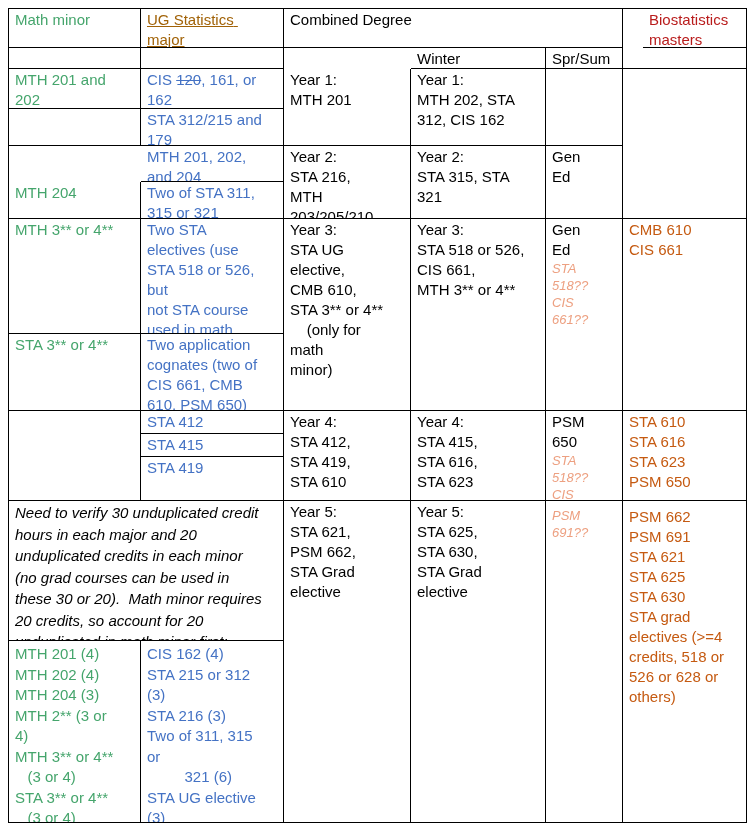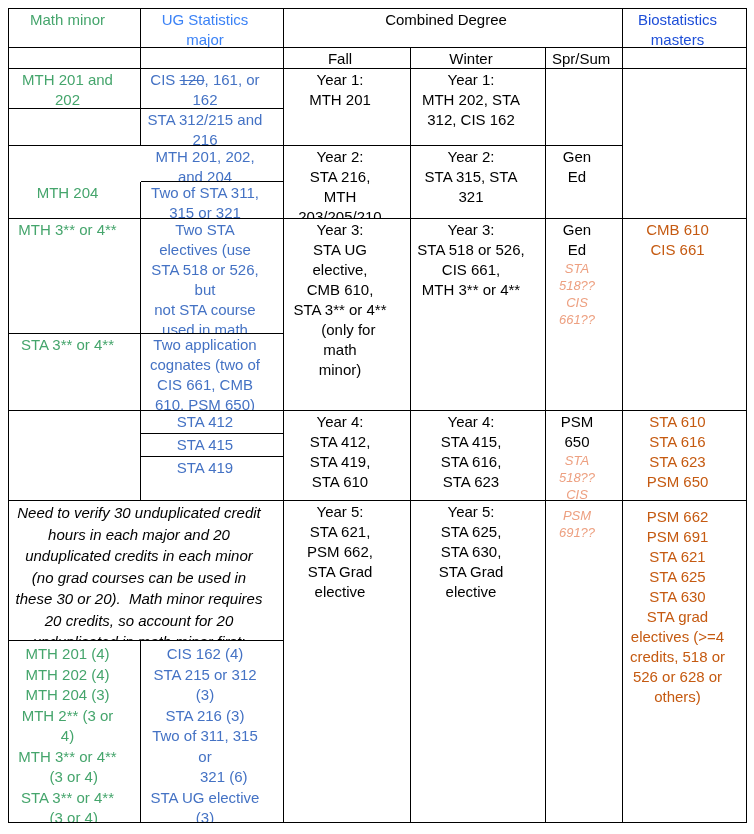--- a/index.html
+++ b/index.html
@@ -9,60 +9,59 @@
     display:grid;
     grid-template-columns:132px 143px 127px 135px 77px 124px;
     grid-template-rows:39px 21px 40px 37px 36px 37px 115px 77px 23px 23px 44px 140px 182px;
     border-top:1px solid #000;border-left:1px solid #000;
     width:738px;
   }
   .cell{
     border-right:1px solid #000;border-bottom:1px solid #000;
     padding:1px 20px 2px 6px;
     font-size:15px;line-height:20px;color:#000;
-    white-space:pre-wrap;overflow:hidden;box-sizing:border-box;text-align:center;
+    white-space:pre-wrap;overflow:hidden;box-sizing:border-box;
   }
   .green{color:#45a56c;}
   .blue{color:#4472c4;}
-  .bluehead{color:#3b82f6;}
-  .orangehead{color:#1d4ed8;}
+  .bluehead{color:#a16207;text-decoration:underline;}
+  .orangehead{color:#b91c1c;margin-left:20px;}
   .orange{color:#c55a11;}
   .paleorange{color:#eda081;font-style:italic;font-size:13px;line-height:17px;}
   .italicnote{font-style:italic;line-height:21.5px;}
   .u{text-underline-offset:2px;}
   .yr{white-space:pre-wrap;}
   .tight{padding-top:0;line-height:21px;}
   .listcell{line-height:20.5px;padding-top:3px;}
 </style>
 </head>
 <body>
 
 <div class="tbl">
 
   <div class="cell green" style="grid-area:1/1/2/2">Math minor</div>
   <div class="cell bluehead" style="grid-area:1/2/2/3">UG Statistics major</div>
   <div class="cell" style="grid-area:1/3/2/6">Combined Degree</div>
   <div class="cell orangehead" style="grid-area:1/6/2/7">Biostatistics masters</div>
 
   <div class="cell" style="grid-area:2/1/3/2"></div>
   <div class="cell" style="grid-area:2/2/3/3"></div>
-  <div class="cell tight" style="grid-area:2/3/3/4">Fall</div>
   <div class="cell tight" style="grid-area:2/4/3/5">Winter</div>
   <div class="cell tight" style="grid-area:2/5/3/6">Spr/Sum</div>
   <div class="cell" style="grid-area:2/6/3/7"></div>
 
   <div class="cell green" style="grid-area:3/1/4/2">MTH 201 and 202</div>
   <div class="cell" style="grid-area:4/1/5/2"></div>
   <div class="cell green" style="grid-area:6/1/7/2">MTH 204</div>
   <div class="cell green" style="grid-area:7/1/8/2">MTH 3** or 4**</div>
   <div class="cell green" style="grid-area:8/1/9/2">STA 3** or 4**</div>
   <div class="cell" style="grid-area:9/1/12/2"></div>
 
   <div class="cell blue" style="grid-area:3/2/4/3"><span>CIS </span><span style="text-decoration:line-through">120</span><span>, 161, or 162</span></div>
-  <div class="cell blue" style="grid-area:4/2/5/3">STA 312/215 and 216</div>
+  <div class="cell blue" style="grid-area:4/2/5/3">STA 312/215 and 179</div>
   <div class="cell blue" style="grid-area:5/2/6/3">MTH 201, 202, and 204</div>
   <div class="cell blue" style="grid-area:6/2/7/3">Two of STA 311, 315 or 321</div>
   <div class="cell blue" style="grid-area:7/2/8/3">Two STA electives (use STA 518 or 526, but
 not STA course used in math minor)</div>
   <div class="cell blue" style="grid-area:8/2/9/3">Two application cognates (two of CIS 661, CMB 610, PSM 650)</div>
   <div class="cell blue tight" style="grid-area:9/2/10/3">STA 412</div>
   <div class="cell blue tight" style="grid-area:10/2/11/3">STA 415</div>
   <div class="cell blue tight" style="grid-area:11/2/12/3">STA 419</div>
 
   <div class="cell italicnote" style="grid-area:12/1/13/3">Need to verify 30 unduplicated credit hours in each major and 20 unduplicated credits in each minor (no grad courses can be used in these 30 or 20).  Math minor requires 20 credits, so account for 20 unduplicated in math minor first:</div>

